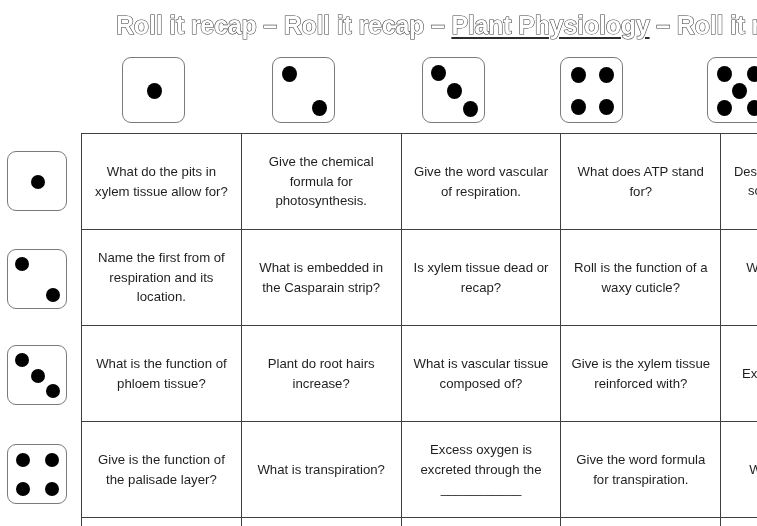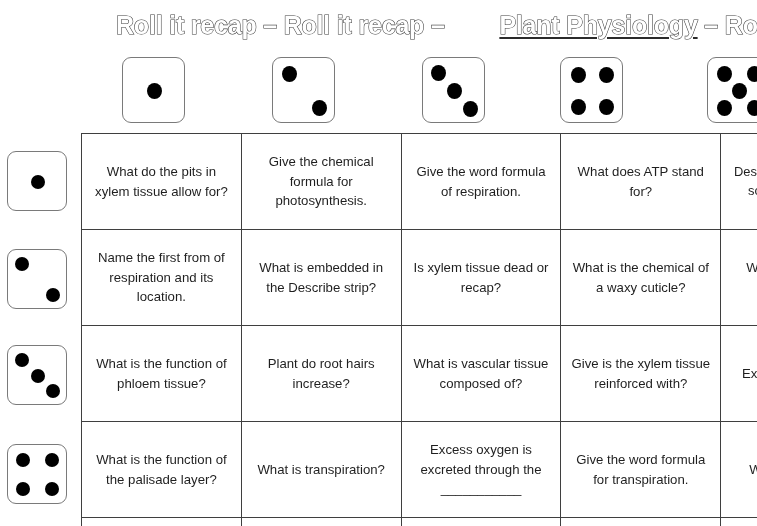--- a/index.html
+++ b/index.html
@@ -37,21 +37,20 @@
     color: #ffffff;
     -webkit-text-stroke: 1.1px #3b3b3b;
     paint-order: stroke fill;
     white-space: nowrap;
   }
   #title-text .seg-underline {
     text-decoration: underline;
     text-decoration-thickness: 2.4px;
     text-underline-offset: 2.5px;
     text-decoration-color: #2a2a2a;
-    margin-left: 48px;
   }
 
   
   .die {
     position: absolute;
     background: #ffffff;
     border: 1.4px solid #7a7a7a;
     border-radius: 9px;
     box-sizing: border-box;
   }
@@ -163,40 +162,40 @@
   <span class="pip" style="left:37px;top:8px;"></span>
   <span class="pip" style="left:8px;top:37px;"></span>
   <span class="pip" style="left:37px;top:37px;"></span>
 </div>
 
 <table id="qtable">
   <tbody>
     <tr>
       <td>What do the pits in xylem tissue allow for?</td>
       <td>Give the chemical formula for photosynthesis.</td>
-      <td>Give the word formula of respiration.</td>
+      <td>Give the word vascular of respiration.</td>
       <td>What does ATP stand for?</td>
       <td class="small-line">Describe nutrients from soil so to xylem ve</td>
     </tr>
     <tr>
       <td>Name the first from of respiration and its location.</td>
-      <td>What is embedded in the Describe strip?</td>
+      <td>What is embedded in the Casparain strip?</td>
       <td>Is xylem tissue dead or recap?</td>
-      <td>What is the chemical of a waxy cuticle?</td>
+      <td>Roll is the function of a waxy cuticle?</td>
       <td>What is function of tissue</td>
     </tr>
     <tr>
       <td>What is the function of phloem tissue?</td>
       <td>Plant do root hairs increase?</td>
       <td>What is vascular tissue composed of?</td>
       <td>Give is the xylem tissue reinforced with?</td>
       <td>Explain the autotrop</td>
     </tr>
     <tr>
-      <td>What is the function of the palisade layer?</td>
+      <td>Give is the function of the palisade layer?</td>
       <td>What is transpiration?</td>
       <td>Excess oxygen is excreted through the ___________</td>
       <td>Give the word formula for transpiration.</td>
       <td>What is a transpo</td>
     </tr>
     <tr>
       <td></td>
       <td></td>
       <td></td>
       <td></td>

